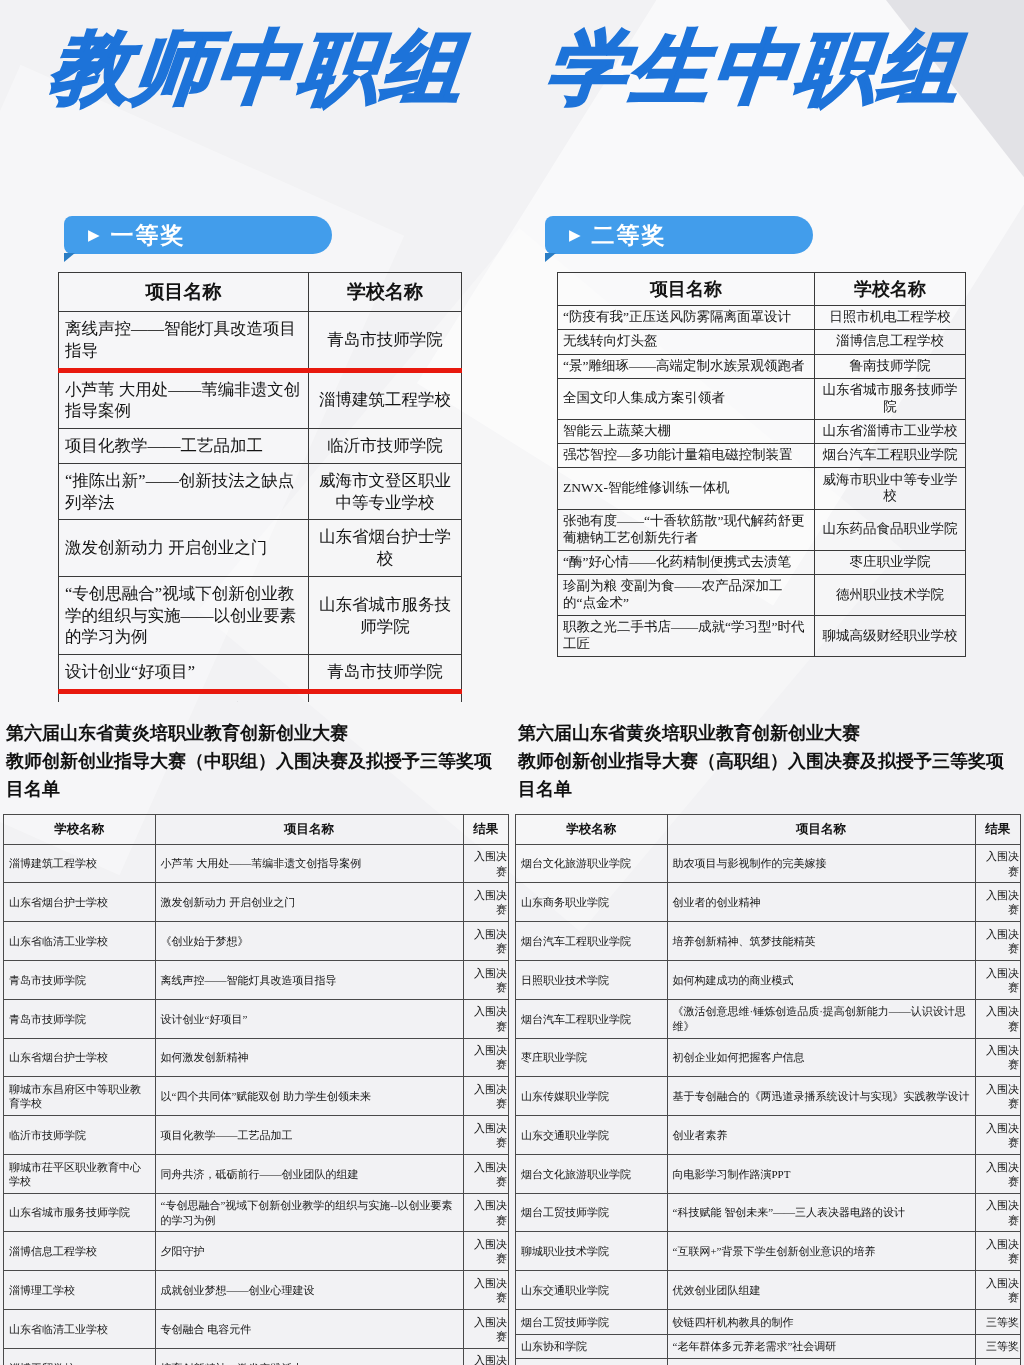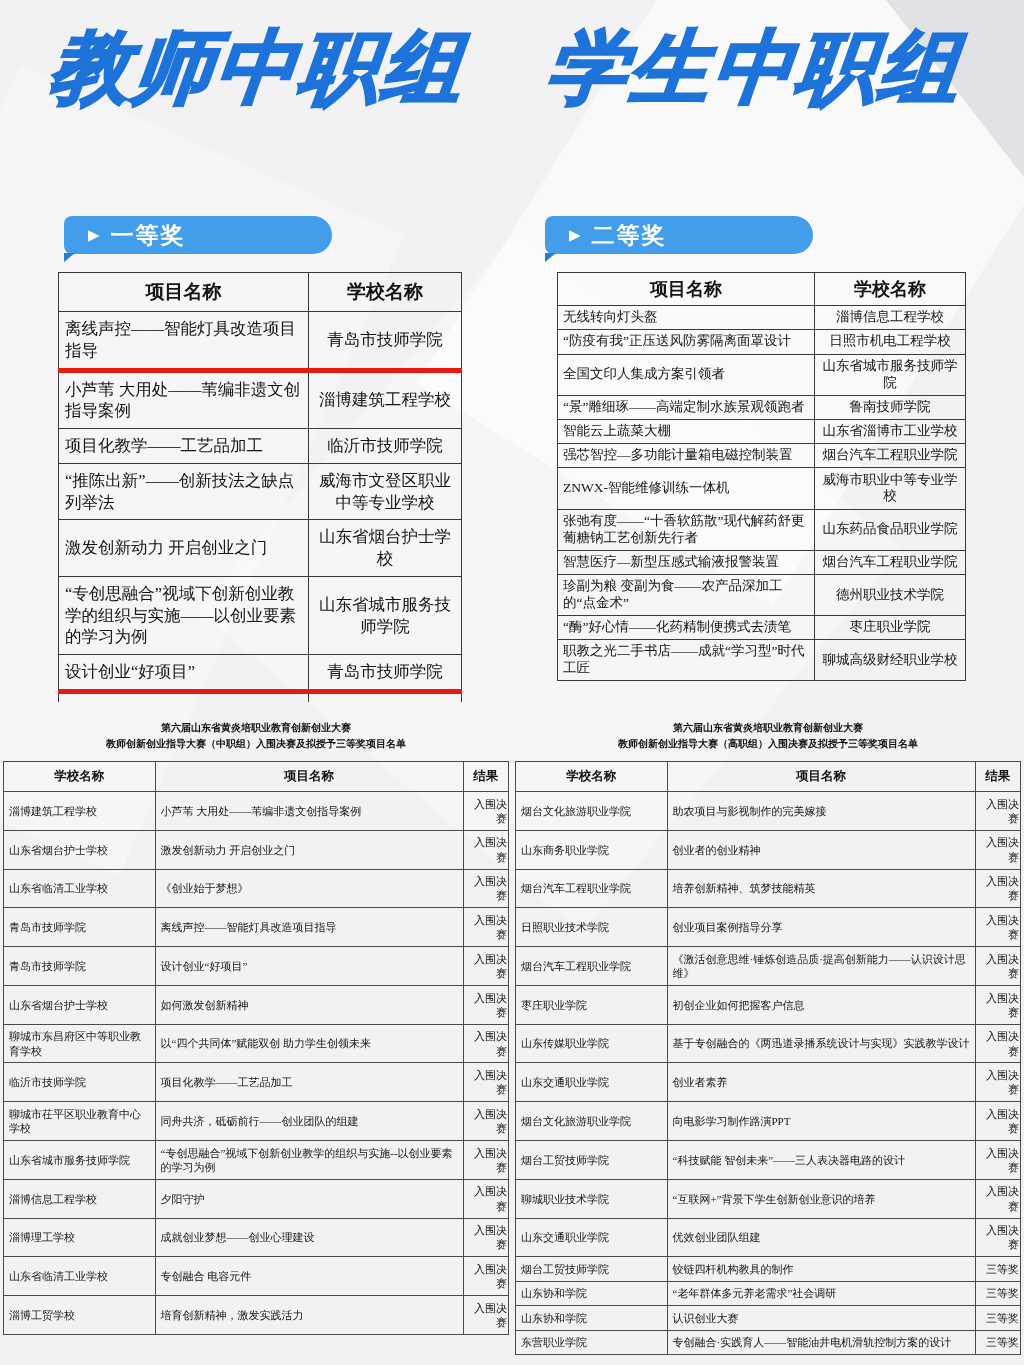--- a/index.html
+++ b/index.html
@@ -44,21 +44,21 @@
   .ttw-left td{font-size:16.5px;line-height:1.32;padding:6px 6px;}
   .ttw-right td{font-size:13.5px;line-height:1.25;padding:3.2px 5px;}
   .ttw-right th{font-size:18px;padding:4px 4px;}
   .top-table .col-project{text-align:left;}
   .top-table .col-school{text-align:center;}
   .ttw-left .w-project{width:62%;} .ttw-left .w-school{width:38%;}
   .ttw-right .w-project{width:63%;} .ttw-right .w-school{width:37%;}
   
   .bottom-block{position:absolute;top:712px;width:512px;}
   .bb-left{left:0;} .bb-right{left:512px;}
-  .bottom-title{margin:8px 6px 10px;font-size:10px;font-weight:bold;text-align:center;
+  .bottom-title{margin:8px 6px 10px;font-size:18px;font-weight:bold;text-align:left;
     line-height:1.55;color:#111;}
   .bottom-table-wrap{margin:0 3px;}
   .bottom-table td,.bottom-table th{border:1px solid #4a4a4a;}
   .bottom-table th{font-size:12.5px;font-weight:bold;text-align:center;padding:6px 2px;}
   .bottom-table td{font-size:11px;line-height:1.3;padding:4.6px 5px;}
   .bottom-table .col-school{text-align:left;}
   .bottom-table .col-project{text-align:left;}
   .bottom-table .col-result{text-align:right;padding-left:1px;padding-right:1px;}
   .bottom-table .w-school{width:30%;} .bottom-table .w-project{width:61%;}
   .bottom-table .w-result{width:9%;}
@@ -141,62 +141,58 @@
           <col class="w-school">
         </colgroup>
       <thead>
         <tr>
           <th>项目名称</th>
           <th>学校名称</th>
         </tr>
       </thead>
       <tbody>
           <tr>
+            <td class="col-project">“防疫有我”正压送风防雾隔离面罩设计</td>
+            <td class="col-school">日照市机电工程学校</td>
+          </tr>
+          <tr>
             <td class="col-project">无线转向灯头盔</td>
             <td class="col-school">淄博信息工程学校</td>
           </tr>
           <tr>
-            <td class="col-project">“防疫有我”正压送风防雾隔离面罩设计</td>
-            <td class="col-school">日照市机电工程学校</td>
+            <td class="col-project">“景”雕细琢——高端定制水族景观领跑者</td>
+            <td class="col-school">鲁南技师学院</td>
           </tr>
           <tr>
             <td class="col-project">全国文印人集成方案引领者</td>
             <td class="col-school">山东省城市服务技师学院</td>
           </tr>
           <tr>
-            <td class="col-project">“景”雕细琢——高端定制水族景观领跑者</td>
-            <td class="col-school">鲁南技师学院</td>
-          </tr>
-          <tr>
             <td class="col-project">智能云上蔬菜大棚</td>
             <td class="col-school">山东省淄博市工业学校</td>
           </tr>
           <tr>
             <td class="col-project">强芯智控—多功能计量箱电磁控制装置</td>
             <td class="col-school">烟台汽车工程职业学院</td>
           </tr>
           <tr>
             <td class="col-project">ZNWX-智能维修训练一体机</td>
             <td class="col-school">威海市职业中等专业学校</td>
           </tr>
           <tr>
             <td class="col-project">张弛有度——“十香软筋散”现代解药舒更葡糖钠工艺创新先行者</td>
             <td class="col-school">山东药品食品职业学院</td>
           </tr>
           <tr>
-            <td class="col-project">智慧医疗—新型压感式输液报警装置</td>
-            <td class="col-school">烟台汽车工程职业学院</td>
+            <td class="col-project">“酶”好心情——化药精制便携式去渍笔</td>
+            <td class="col-school">枣庄职业学院</td>
           </tr>
           <tr>
             <td class="col-project">珍副为粮 变副为食——农产品深加工的“点金术”</td>
             <td class="col-school">德州职业技术学院</td>
-          </tr>
-          <tr>
-            <td class="col-project">“酶”好心情——化药精制便携式去渍笔</td>
-            <td class="col-school">枣庄职业学院</td>
           </tr>
           <tr>
             <td class="col-project">职教之光二手书店——成就“学习型”时代工匠</td>
             <td class="col-school">聊城高级财经职业学校</td>
           </tr>
         </tbody>
     </table>
   </div>
 
   <div class="bottom-block bb-left">
@@ -324,21 +320,21 @@
               <td class="col-project">创业者的创业精神</td>
               <td class="col-result">入围决赛</td>
             </tr>
             <tr>
               <td class="col-school">烟台汽车工程职业学院</td>
               <td class="col-project">培养创新精神、筑梦技能精英</td>
               <td class="col-result">入围决赛</td>
             </tr>
             <tr>
               <td class="col-school">日照职业技术学院</td>
-              <td class="col-project">创业项目案例指导分享</td>
+              <td class="col-project">如何构建成功的商业模式</td>
               <td class="col-result">入围决赛</td>
             </tr>
             <tr>
               <td class="col-school">烟台汽车工程职业学院</td>
               <td class="col-project">《激活创意思维·锤炼创造品质·提高创新能力——认识设计思维》</td>
               <td class="col-result">入围决赛</td>
             </tr>
             <tr>
               <td class="col-school">枣庄职业学院</td>
               <td class="col-project">初创企业如何把握客户信息</td>

